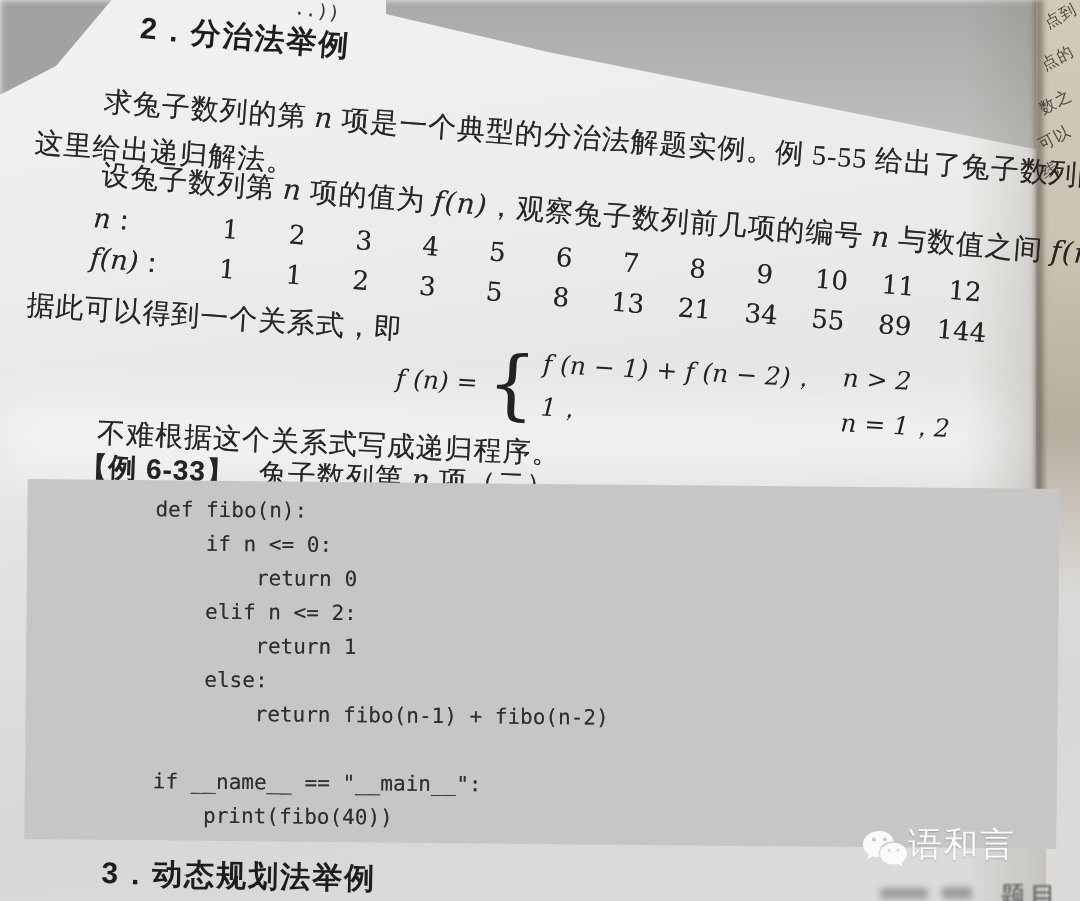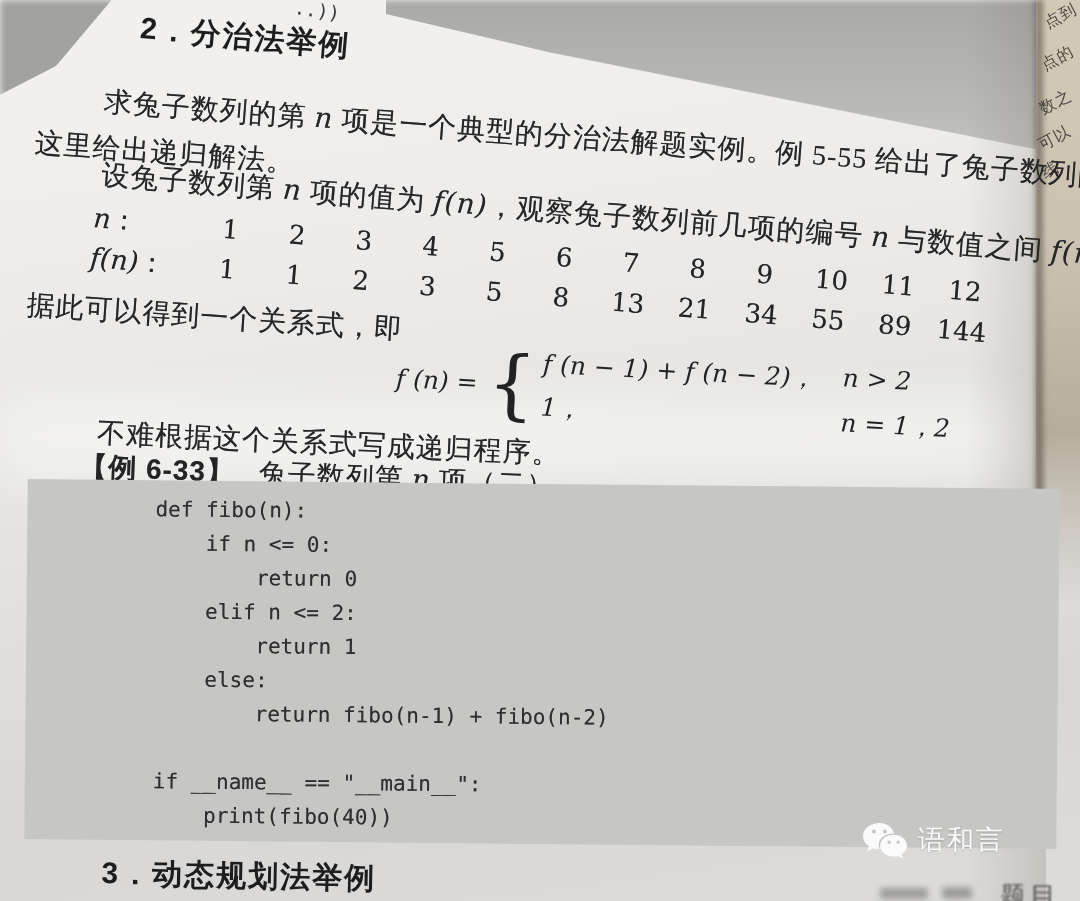--- a/index.html
+++ b/index.html
@@ -41,22 +41,22 @@
   .brace{font-size:76px;font-weight:200;line-height:76px;margin:0 6px 0 10px;font-family:"DejaVu Serif",serif;}
   .cases{display:flex;flex-direction:column;gap:10px;}
   .caserow{display:flex;}
   .case-expr{width:300px;}
   
   .codeblock{left:26px;top:484px;width:1032px;height:360px;background:#c6c6c4;
              transform:rotate(.55deg);padding:12px 0 0 128px;box-sizing:border-box;}
   .code-line{font-family:"DejaVu Sans Mono",monospace;font-size:21px;line-height:34px;height:34px;
              white-space:pre;color:#2e2e2e;text-shadow:0 0 .5px rgba(40,40,40,.5);}
   
-  .watermark{left:862px;top:822px;display:flex;align-items:flex-start;gap:10px;color:#fdfdfd;
-             font-family:"Liberation Sans",sans-serif;font-size:27px;letter-spacing:2px;
+  .watermark{left:862px;top:822px;display:flex;align-items:flex-end;gap:0;color:#fdfdfd;
+             font-family:"Liberation Sans",sans-serif;font-size:34px;letter-spacing:2px;
              text-shadow:0 1px 2px rgba(0,0,0,.22);opacity:.96;}
   .blob{position:absolute;background:rgba(80,80,80,.45);filter:blur(3px);border-radius:3px;}
   .bottom-frag{left:1000px;top:879px;font-size:26px;color:#5b5b5b;letter-spacing:4px;filter:blur(1px);}
 </style>
 </head>
 <body>
 
 <div class="photo">
 
   <div class="abs corner-tl"></div>

